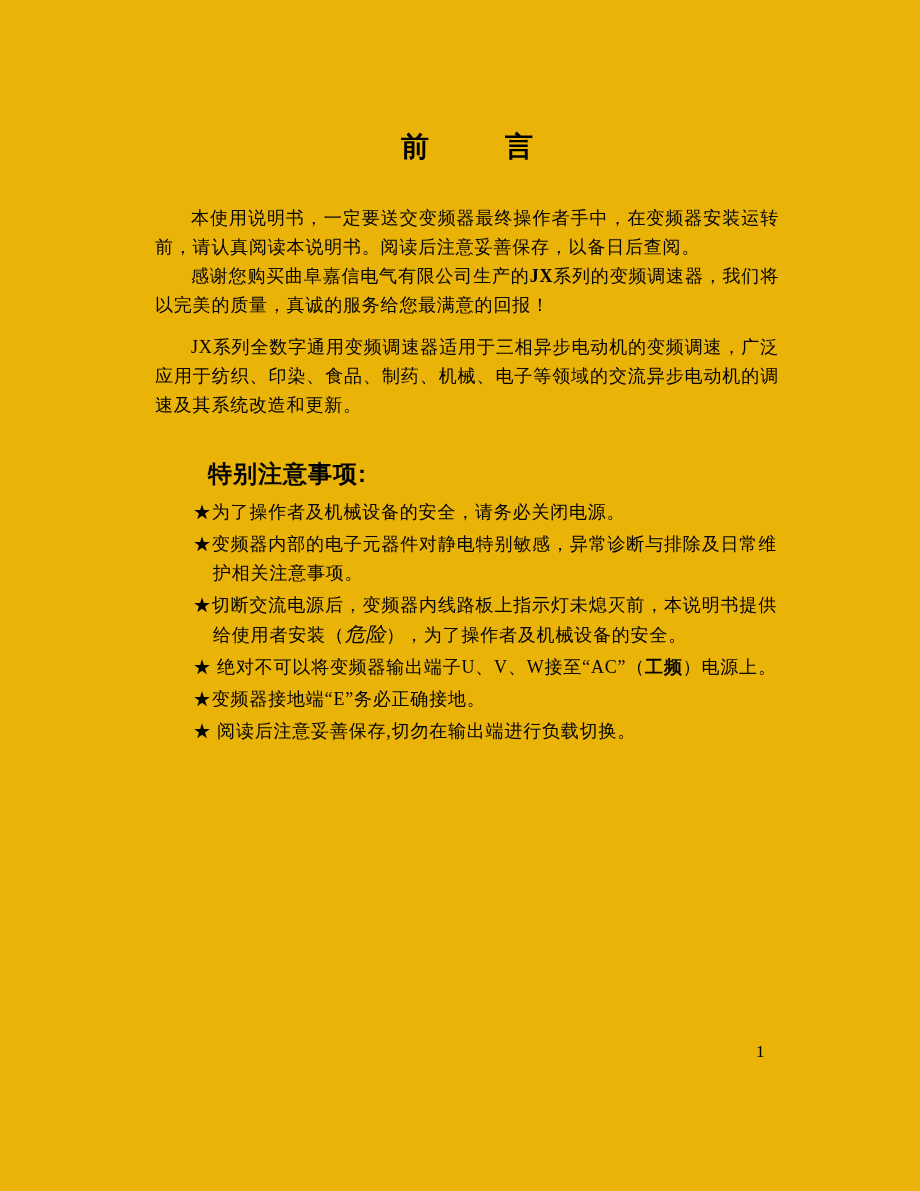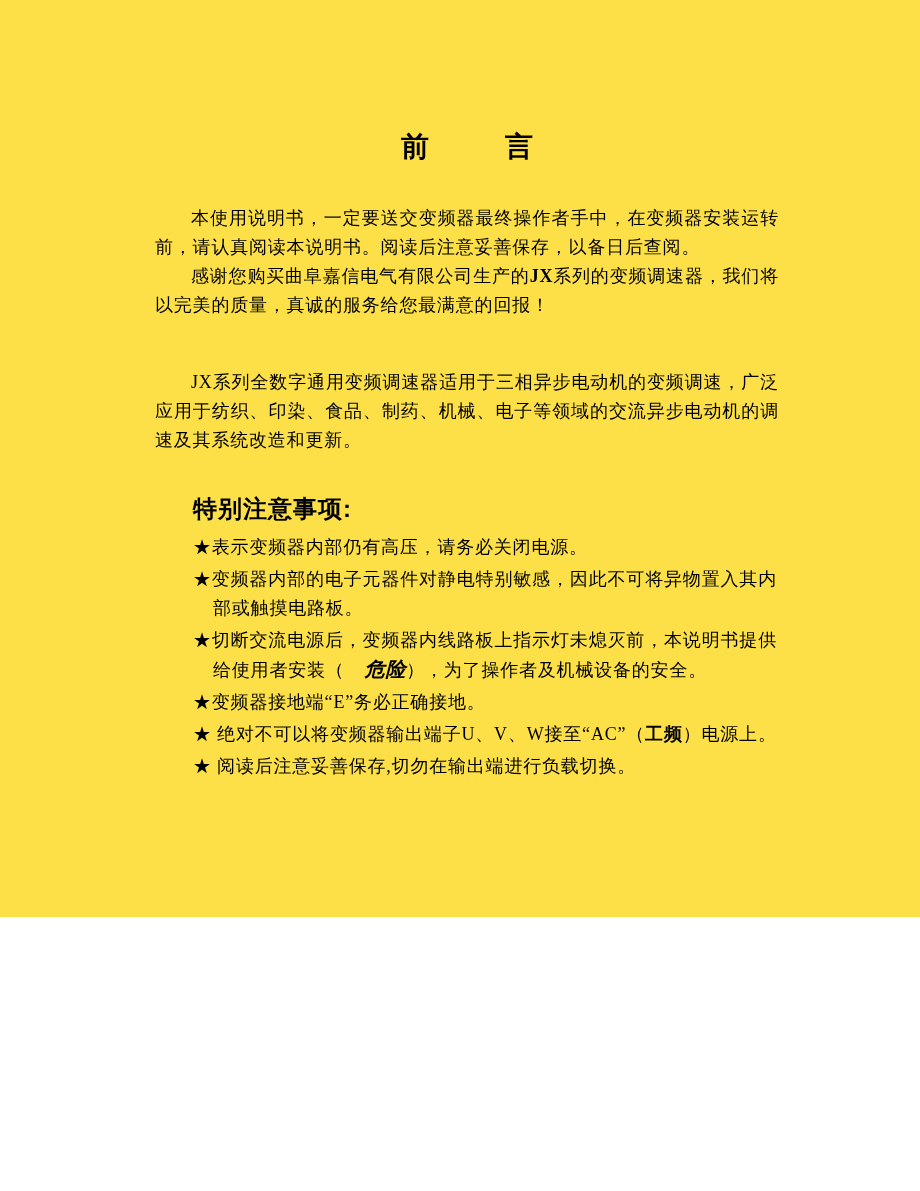--- a/index.html
+++ b/index.html
@@ -1,20 +1,20 @@
 <!DOCTYPE html>
 <html><head>
 <meta charset="utf-8">
 <style>
   html, body { margin: 0; padding: 0; background: #ffffff; }
   .page {
     position: relative;
     width: 920px;
-    height: 917px;
-    background: #fde047;
+    height: 1191px;
+    background: #eab308;
     color: #000000;
     font-family: "Liberation Serif", serif;
     overflow: hidden;
   }
   .content {
     position: absolute;
     left: 155px;
     top: 126px;
     width: 624px;
   }
@@ -29,29 +29,29 @@
   .doc-title .title-first { margin-right: 76px; }
   .para {
     margin: 0;
     font-size: 18px;
     line-height: 29px;
     letter-spacing: 0.8px;
     text-align: justify;
     text-justify: inter-ideograph;
     text-indent: 2em;
   }
-  .gap-above { margin-top: 48px; }
+  .gap-above { margin-top: 13px; }
   .b { font-weight: bold; }
   .notes {
     margin-top: 38px;
     margin-left: 38px;
     width: 584px;
   }
   .notes-heading {
-    margin: 0 0 8px 0;
+    margin: 0 0 8px 15px;
     font-family: "Liberation Sans", sans-serif;
     font-size: 24px;
     line-height: 32px;
     font-weight: bold;
     letter-spacing: 1px;
   }
   .notes-list {
     list-style: none;
     margin: 0;
     padding: 0;
@@ -60,24 +60,23 @@
     font-size: 18px;
     line-height: 29px;
     letter-spacing: 0.8px;
     margin-bottom: 3px;
     padding-left: 20px;
     text-indent: -20px;
     text-align: justify;
     text-justify: inter-ideograph;
   }
   .danger {
-    font-weight: bold;
+    font-weight: normal;
     font-style: italic;
     font-size: 20px;
-    margin-left: 20px;
   }
   .page-number {
     position: absolute;
     left: 756px;
     top: 1042px;
     font-size: 17px;
     line-height: 20px;
   }
 </style>
 </head>
@@ -91,25 +90,25 @@
     <p class="para">本使用说明书，一定要送交变频器最终操作者手中，在变频器安装运转前，请认真阅读本说明书。阅读后注意妥善保存，以备日后查阅。</p>
 
     <p class="para"><span>感谢您购买曲阜嘉信电气有限公司生产的</span><span class="b">JX</span><span>系列的变频调速器，我们将以完美的质量，真诚的服务给您最满意的回报！</span></p>
 
     <p class="para gap-above">JX系列全数字通用变频调速器适用于三相异步电动机的变频调速，广泛应用于纺织、印染、食品、制药、机械、电子等领域的交流异步电动机的调速及其系统改造和更新。</p>
 
 
     <div class="notes">
       <h2 class="notes-heading">特别注意事项:</h2>
       <ul class="notes-list">
-        <li>★表示变频器内部仍有高压，请务必关闭电源。</li>
-        <li>★变频器内部的电子元器件对静电特别敏感，因此不可将异物置入其内部或触摸电路板。</li>
+        <li>★为了操作者及机械设备的安全，请务必关闭电源。</li>
+        <li>★变频器内部的电子元器件对静电特别敏感，异常诊断与排除及日常维护相关注意事项。</li>
         <li><span>★切断交流电源后，变频器内线路板上指示灯未熄灭前，本说明书提供给使用者安装（</span><span class="danger">危险</span><span>），为了操作者及机械设备的安全。</span></li>
+        <li><span>★ 绝对不可以将变频器输出端子U、V、W接至“AC”（</span><span class="b">工频</span><span>）电源上。</span></li>
         <li>★变频器接地端“E”务必正确接地。</li>
-        <li><span>★ 绝对不可以将变频器输出端子U、V、W接至“AC”（</span><span class="b">工频</span><span>）电源上。</span></li>
         <li>★ 阅读后注意妥善保存,切勿在输出端进行负载切换。</li>
       </ul>
     </div>
 
   </div>
 
   <div class="page-number">1</div>
 </div>
 
 </body></html>

